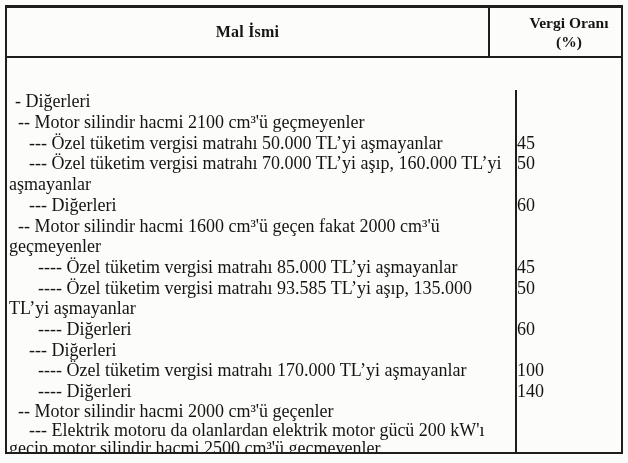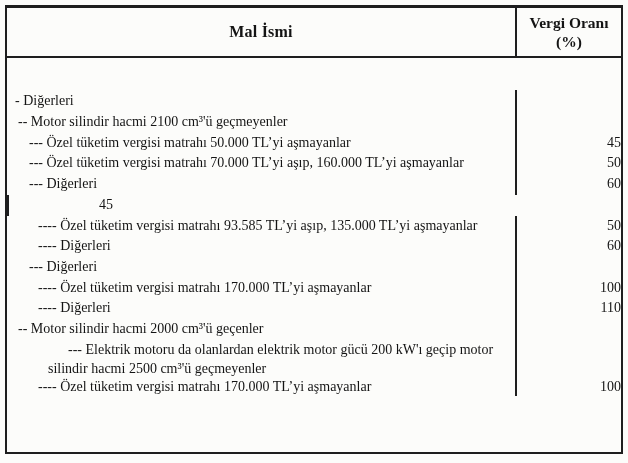--- a/index.html
+++ b/index.html
@@ -50,55 +50,56 @@
     width: 104px;
     flex-shrink: 0;
     border-left: 2px solid #1e1e1e;
     display: flex;
     flex-direction: column;
     align-items: center;
     justify-content: center;
     text-align: center;
     font-size: 15.5px;
     line-height: 19px;
+    padding-left: 27px;
   }
 
   
   .tbody {
     flex: 1;
     display: flex;
     flex-direction: column;
     overflow: hidden;
   }
   .row {
     display: flex;
-    font-size: 14px;
+    font-size: 18px;
     line-height: 20.7px;
   }
   .cell-name {
     flex: 1;
     padding-left: 2px;
     padding-right: 6px;
   }
   .cell-rate {
     width: 104px;
     flex-shrink: 0;
     border-left: 2px solid #1e1e1e;
-    text-align: right;
+    text-align: left;
   }
 
   
   .indent-1 { text-indent: 6px; }
   .indent-2 { text-indent: 9px; }
   .indent-3 { text-indent: 20px; }
   .indent-4 { text-indent: 29px; }
 
   
   .row:nth-child(1)  { line-height: 22px; }
-  .row:nth-child(14) { line-height: 19px; padding-left: 39px; }
+  .row:nth-child(14) { line-height: 19px; }
   .row:nth-child(15) { line-height: 18px; }
   .row:nth-child(16) { line-height: 17px; }
   .row:nth-child(17) { line-height: 15.5px; }
   .row:nth-child(18) { line-height: 15.5px; }
 </style>
 </head>
 <body>
 
 <div class="page">
   <div class="tax-table">
@@ -130,26 +131,31 @@
   <div class="row">
     <div class="cell-name indent-3">--- Özel tüketim vergisi matrahı 70.000 TL’yi aşıp, 160.000 TL’yi aşmayanlar</div>
     <div class="cell-rate">50</div>
   </div>
 
   <div class="row">
     <div class="cell-name indent-3">--- Diğerleri</div>
     <div class="cell-rate">60</div>
   </div>
 
-
-  <div class="row">
-    <div class="cell-rate"></div>
-  </div>
-
-  <div class="row">
+  <div class="row">
+    <div class="cell-name indent-2">-- Motor silindir hacmi 1600 cm³'ü geçen fakat 2000 cm³'ü geçmeyenler</div>
+    <div class="cell-rate"></div>
+  </div>
+
+  <div class="row">
+    <div class="cell-rate"></div>
+  </div>
+
+  <div class="row">
+    <div class="cell-name indent-4">---- Özel tüketim vergisi matrahı 85.000 TL’yi aşmayanlar</div>
     <div class="cell-rate">45</div>
   </div>
 
   <div class="row">
     <div class="cell-name indent-4">---- Özel tüketim vergisi matrahı 93.585 TL’yi aşıp, 135.000 TL’yi aşmayanlar</div>
     <div class="cell-rate">50</div>
   </div>
 
   <div class="row">
     <div class="cell-name indent-4">---- Diğerleri</div>
@@ -161,21 +167,21 @@
     <div class="cell-rate"></div>
   </div>
 
   <div class="row">
     <div class="cell-name indent-4">---- Özel tüketim vergisi matrahı 170.000 TL’yi aşmayanlar</div>
     <div class="cell-rate">100</div>
   </div>
 
   <div class="row">
     <div class="cell-name indent-4">---- Diğerleri</div>
-    <div class="cell-rate">110</div>
+    <div class="cell-rate">140</div>
   </div>
 
   <div class="row">
     <div class="cell-name indent-2">-- Motor silindir hacmi 2000 cm³'ü geçenler</div>
     <div class="cell-rate"></div>
   </div>
 
   <div class="row">
     <div class="cell-name indent-3">--- Elektrik motoru da olanlardan elektrik motor gücü 200 kW'ı geçip motor silindir hacmi 2500 cm³'ü geçmeyenler</div>
     <div class="cell-rate"></div>

